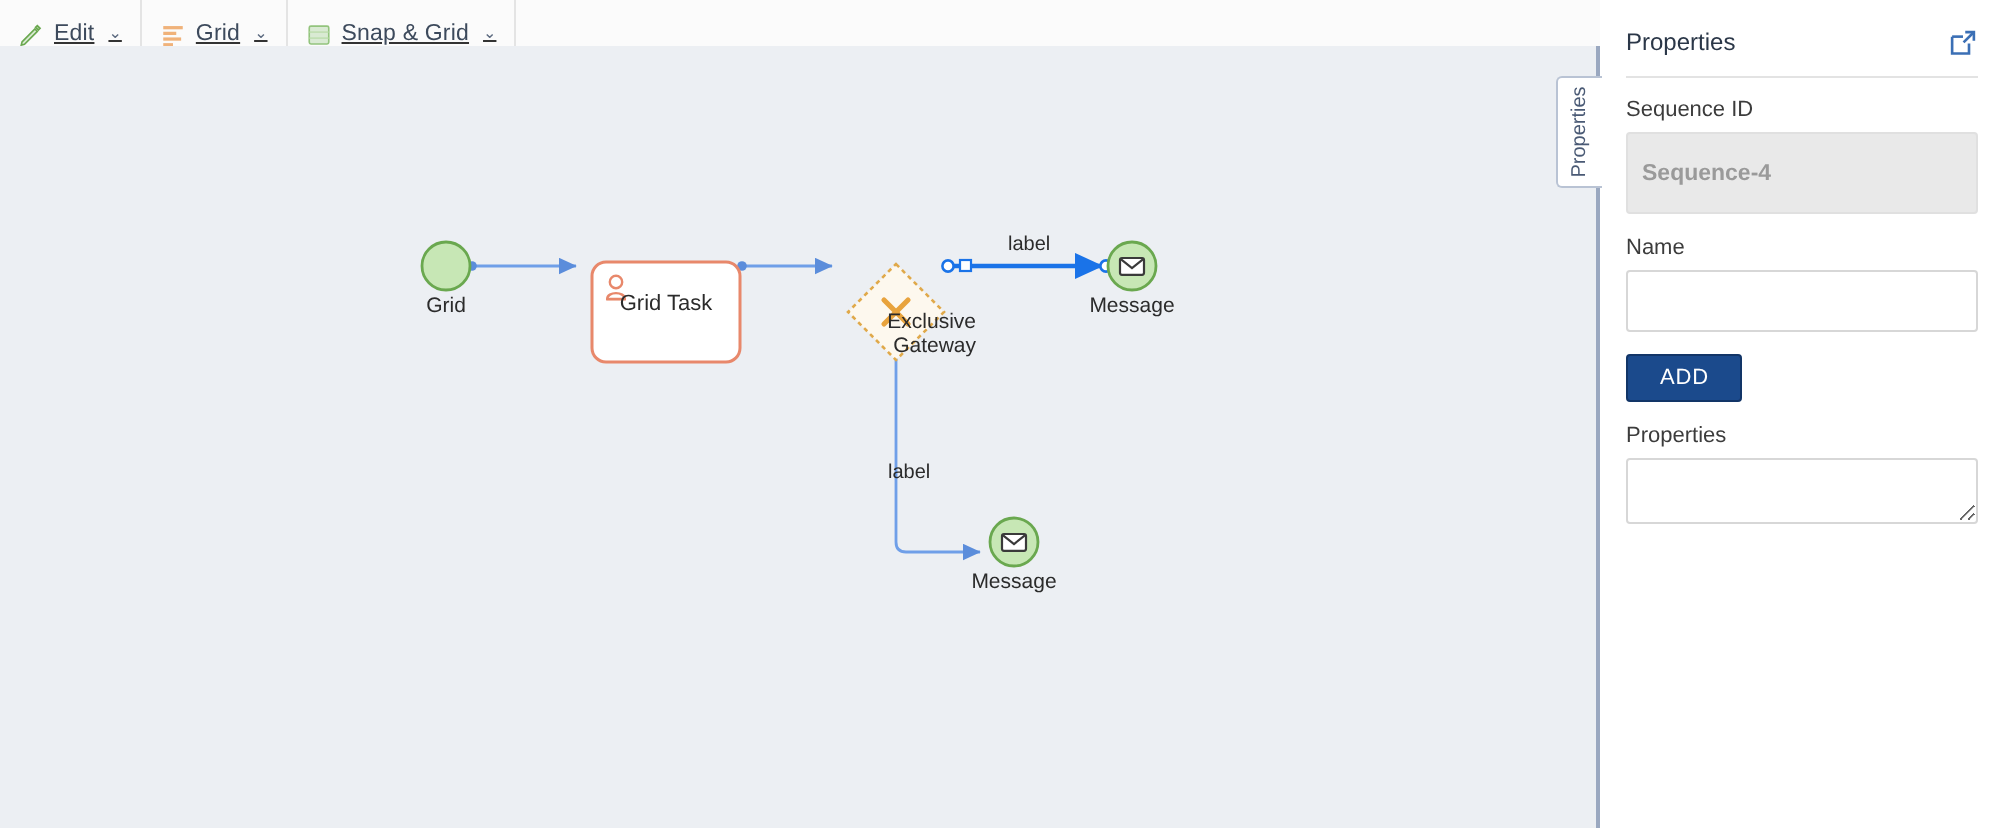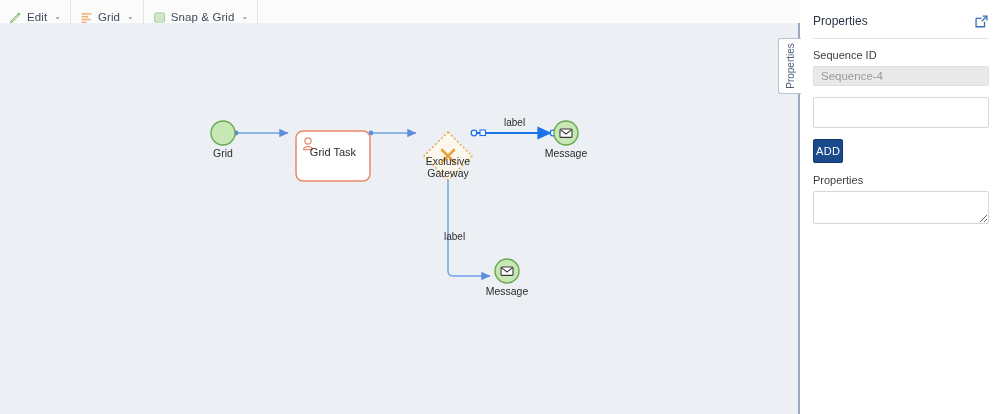--- a/index.html
+++ b/index.html
@@ -20,20 +20,21 @@
   
   #toolbar {
     position: absolute;
     left: 0; top: 0;
     width: 800px; height: 35px;
     background: #fbfbfb;
     border-bottom: 1px solid #e2e2e2;
     display: flex;
     align-items: stretch;
     box-sizing: border-box;
+    text-decoration: underline;
   }
   .tb-item {
     display: flex;
     align-items: center;
     gap: 5px;
     padding: 0 9px;
     border-right: 1px solid #e4e4e4;
     cursor: pointer;
     height: 100%;
     box-sizing: border-box;
@@ -153,32 +154,32 @@
     outline: none;
     background: #ffffff;
     padding: 5px 7px;
   }
   .txt.disabled {
     background: #e9e9e9;
     border-color: #e0e0e0;
     color: #9a9a9a;
   }
   .txt.disabled::placeholder { color: #9a9a9a; opacity: 1; }
-  .h28 { height: 20px; }
+  .h28 { height: 41px; font-weight: bold; }
   .h30 { height: 31px; }
   .h34 { height: 33px; }
   .fld { margin-bottom: 11px; }
   #add-btn {
     background: #1b4a8c;
     border: 1px solid #123567;
     color: #ffffff;
     font-family: "Liberation Sans", sans-serif;
     font-size: 11px;
     letter-spacing: .4px;
-    padding: 5px 2px;
+    padding: 5px 16px;
     border-radius: 2px;
     cursor: pointer;
     display: inline-block;
   }
 </style>
 </head>
 <body>
 
 <div id="toolbar">
 
@@ -283,21 +284,21 @@
         <rect x="501" y="244" width="12" height="8.4" rx="1" fill="#ffffff" stroke="#3a3a3a" stroke-width="1.1"></rect>
         <path d="M501.4,244.6 L507,249 L512.6,244.6" fill="none" stroke="#3a3a3a" stroke-width="1.1"></path>
       </g>
     </g>
   </svg>
 
   <div class="node-label" style="left:193px; top:124px; width:60px;">Grid</div>
 
   <div class="task-text" style="left:296px; top:123px; width:74px;">Grid Task</div>
 
-  <div class="node-label" style="left:408px; top:132px; width:80px;">Exclusive
+  <div class="node-label" style="left:408px; top:132px; width:80px;text-align:right;">Exclusive
 Gateway</div>
 
   <div class="node-label" style="left:536px; top:124px; width:60px;">Message</div>
 
   <div class="node-label" style="left:477px; top:262px; width:60px;">Message</div>
 
   <div class="edge-label" style="left:504px; top:94px;">label</div>
 
   <div class="edge-label" style="left:444px; top:208px;">label</div>
 
@@ -320,20 +321,21 @@
   </div>
 
   <div id="panel-rule"></div>
 
   <div class="fld">
     <label class="field-label">Sequence ID</label>
     <input class="txt disabled h28" type="text" disabled="" placeholder="Sequence-4" style="">
   </div>
 
   <div class="fld">
+    <label class="field-label">Name</label>
     <input class="txt h30" type="text" value="" style="">
   </div>
 
   <div class="fld">
     <button id="add-btn">ADD</button>
   </div>
 
   <div class="fld" style="margin-top:11px;">
     <label class="field-label">Properties</label>
     <textarea class="txt h34" placeholder="" style=""></textarea>

